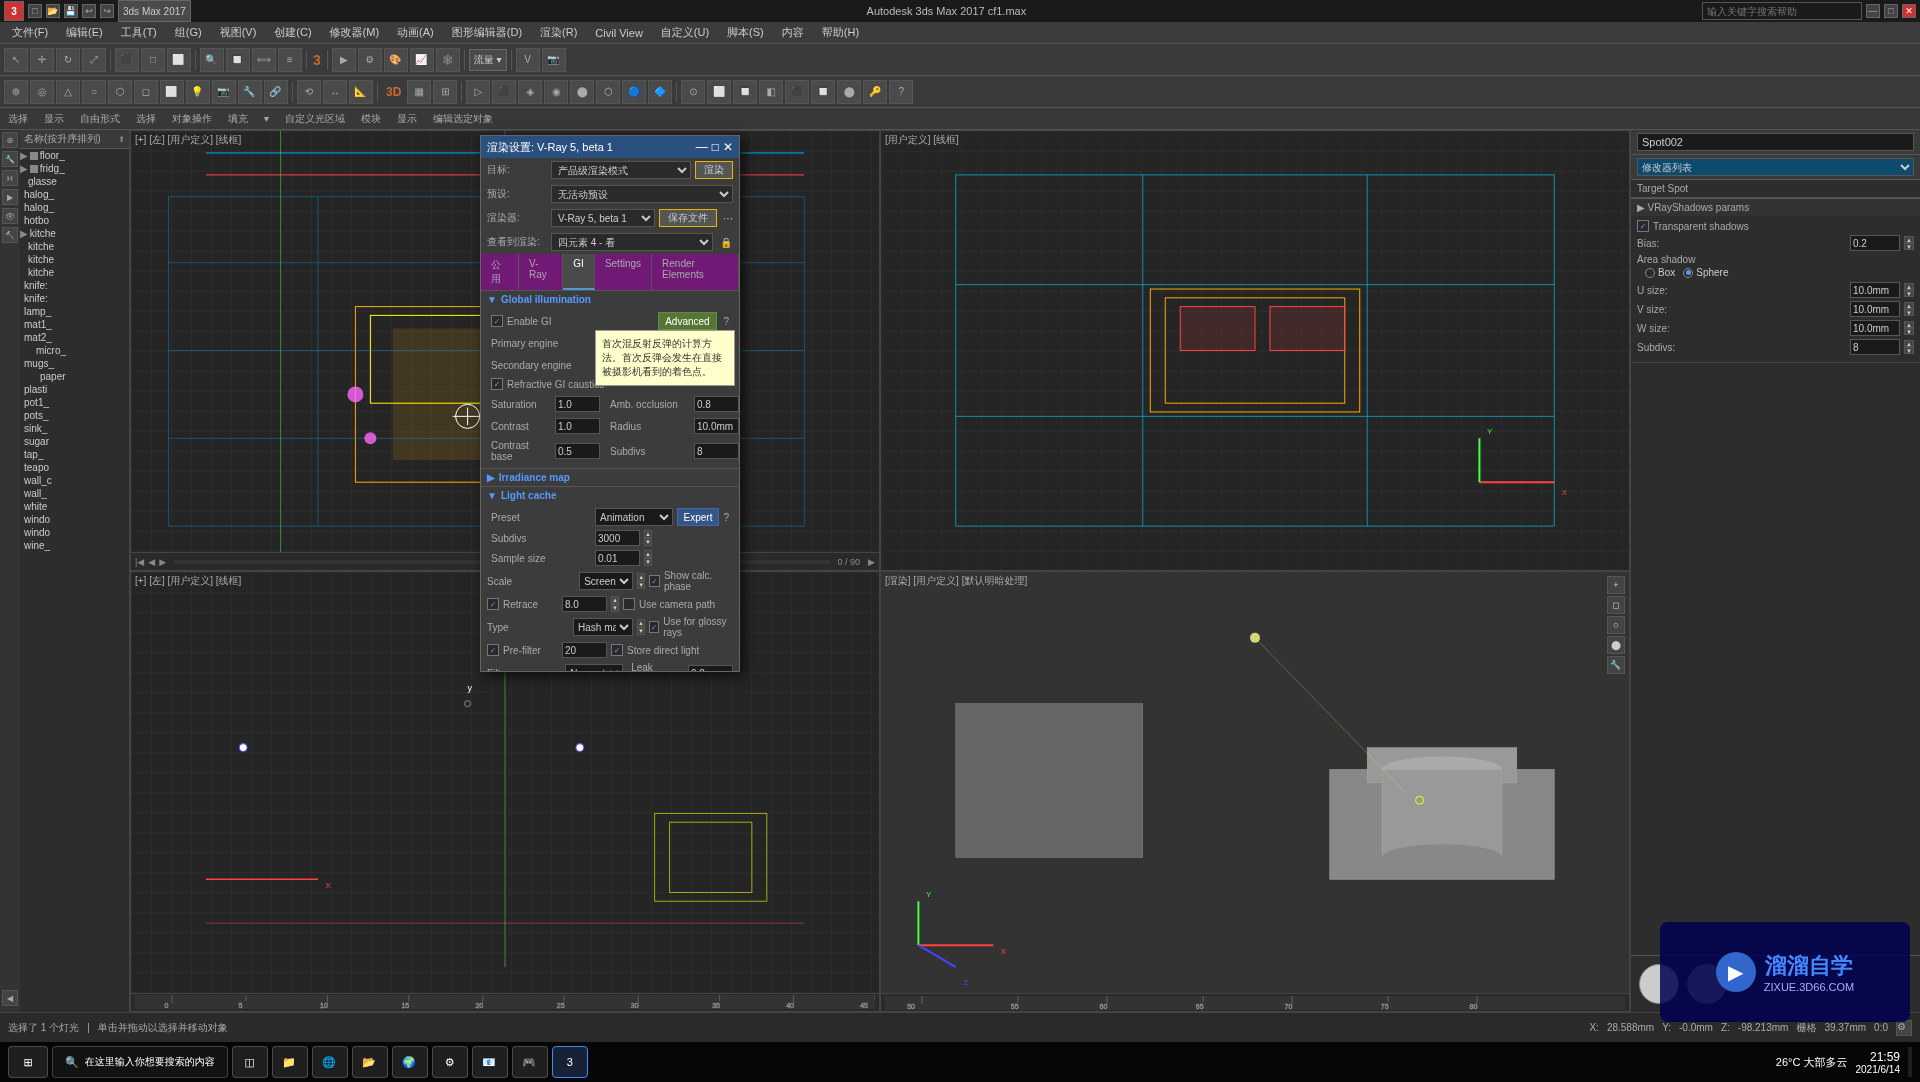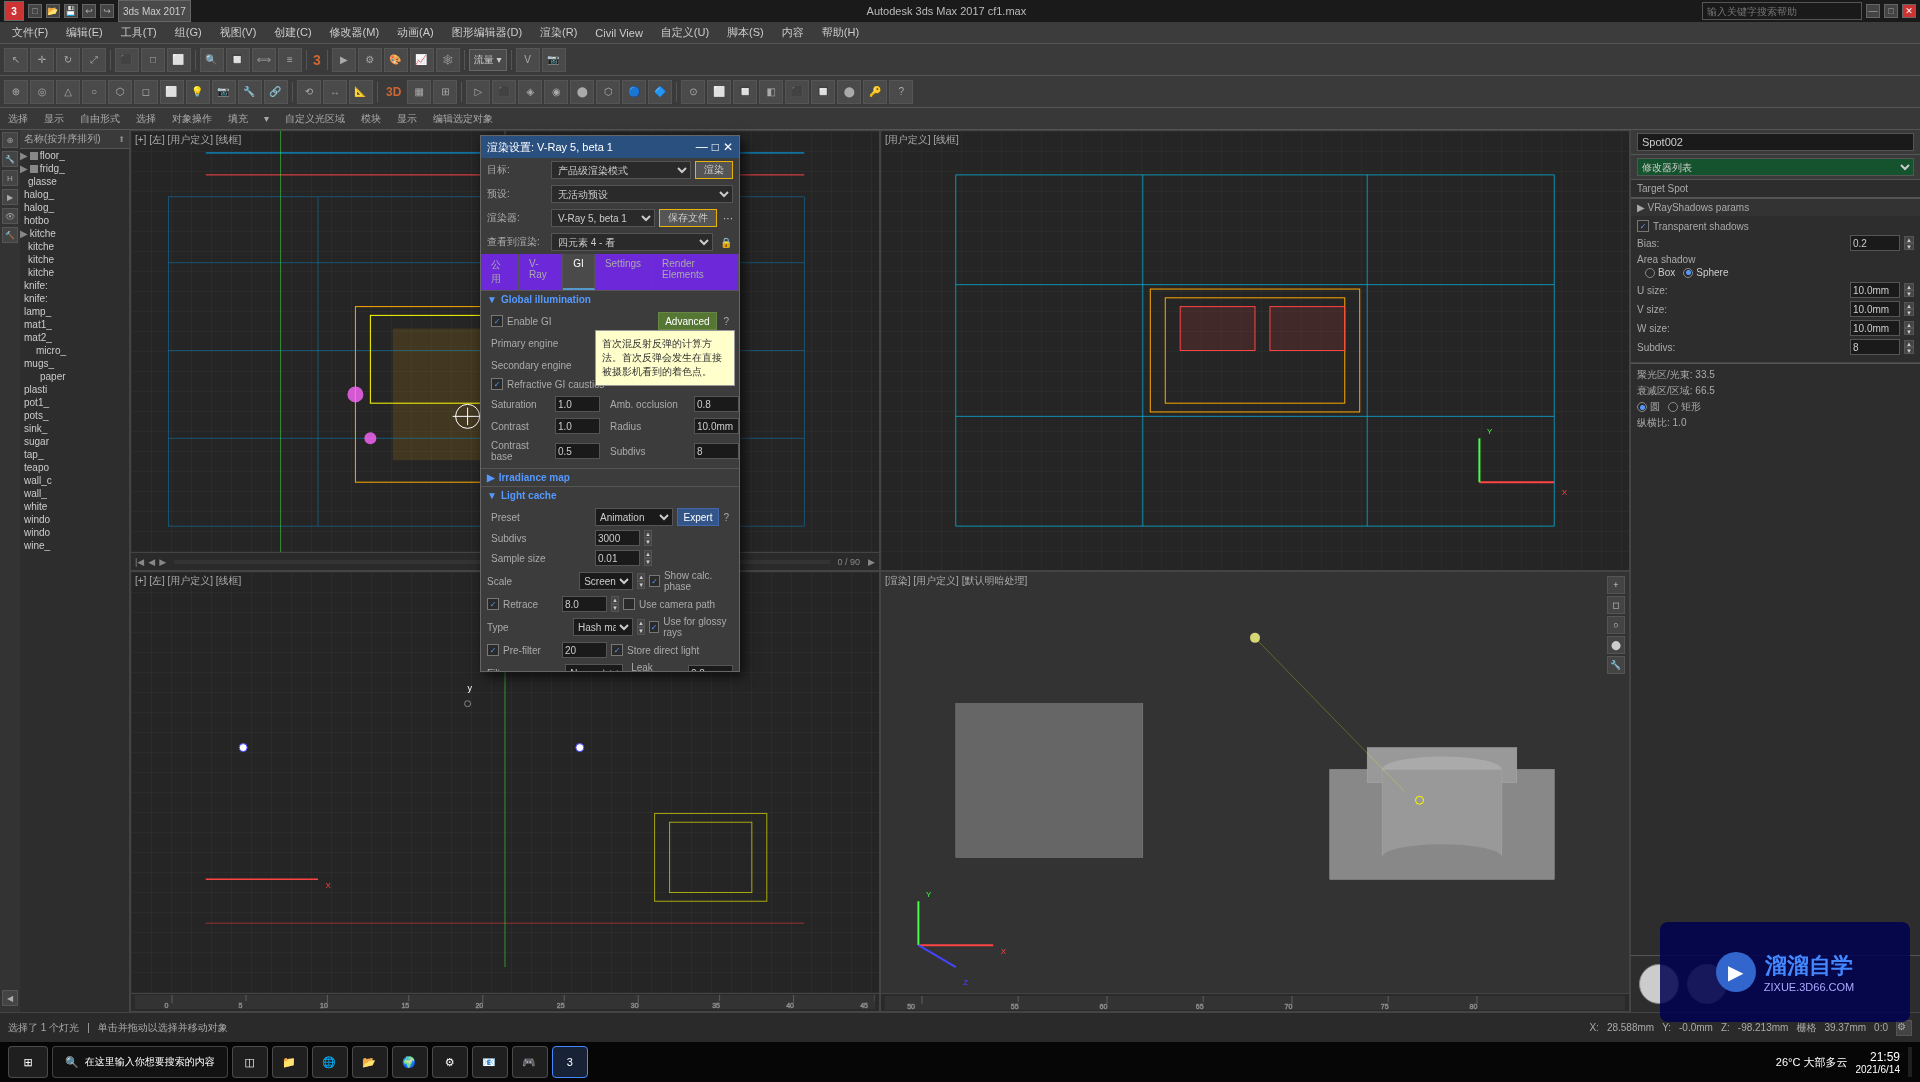--- a/index.html
+++ b/index.html
@@ -45,21 +45,21 @@
 
     
     #vray-dialog { position: absolute; top: 135px; left: 480px; width: 260px; background: #3c3c3c; border: 1px solid #666; box-shadow: 4px 4px 12px rgba(0,0,0,0.7); z-index: 100; }
     .dialog-titlebar { height: 22px; background: #2a5080; display: flex; align-items: center; justify-content: space-between; padding: 0 6px; font-size: 11px; color: #fff; cursor: move; }
     .dialog-close { cursor: pointer; color: #fff; font-size: 12px; }
     .dialog-body { padding: 0; }
     .dialog-row { display: flex; align-items: center; padding: 3px 6px; gap: 4px; font-size: 10px; }
     .dialog-label { color: #aaa; width: 60px; flex-shrink: 0; }
     .dialog-select { flex: 1; height: 18px; background: #2a2a2a; border: 1px solid #555; color: #ccc; font-size: 10px; padding: 0 2px; }
     .dialog-btn { height: 18px; padding: 0 8px; background: #555; border: 1px solid #eab308; color: #ccc; font-size: 10px; cursor: pointer; }
-    .dialog-tabs { display: flex; border-bottom: 1px solid #555; background: #6d28d9; }
+    .dialog-tabs { display: flex; border-bottom: 1px solid #555; background: #701a75; }
     .dialog-tab { padding: 4px 10px; font-size: 10px; color: #aaa; cursor: pointer; border-right: 1px solid #555; }
     .dialog-tab.active { background: #4a4a4a; color: #fff; border-bottom: 2px solid #5599cc; }
     .dialog-section-header { display: flex; align-items: center; gap: 4px; color: #5599ff; font-size: 10px; font-weight: bold; padding: 2px 0; cursor: pointer; }
     .dialog-field { display: flex; align-items: center; padding: 2px 4px; gap: 4px; font-size: 10px; }
     .dialog-field-label { color: #aaa; width: 100px; flex-shrink: 0; }
     .d-input { width: 45px; height: 16px; background: #1a1a1a; border: 1px solid #555; color: #ccc; font-size: 10px; padding: 0 2px; }
     .d-select { height: 18px; background: #1a1a1a; border: 1px solid #555; color: #ccc; font-size: 10px; }
     .d-btn-adv { height: 18px; padding: 0 6px; background: #557733; border: 1px solid #668844; color: #fff; font-size: 10px; cursor: pointer; }
     .d-btn-exp { height: 18px; padding: 0 6px; background: #335588; border: 1px solid #4466aa; color: #fff; font-size: 10px; cursor: pointer; }
     .checkbox-box { width: 12px; height: 12px; border: 1px solid #777; background: #2a2a2a; display: flex; align-items: center; justify-content: center; font-size: 8px; }
@@ -560,21 +560,21 @@
     </div>
   </div>
 
   <div id="rightpanel" style="width:290px;background:#2d2d2d;border-left:1px solid #444;overflow-y:auto;flex-shrink:0;">
 
     <div style="padding:3px 6px;background:#3a3a3a;border-bottom:1px solid #555;">
       <input type="text" value="Spot002" style="width: 100%; height: 18px; background: rgb(26, 26, 26); border: 1px solid rgb(85, 85, 85); color: rgb(204, 204, 204); font-size: 11px; padding: 0px 4px;">
     </div>
 
     <div style="padding:3px 6px;background:#3a3a3a;border-bottom:1px solid #555;">
-      <select style="width:100%;height:18px;background:#14532d;border:1px solid #555;color:#ccc;font-size:10px;">
+      <select style="width:100%;height:18px;background:#0c4a6e;border:1px solid #555;color:#ccc;font-size:10px;">
         <option>修改器列表</option>
       </select>
     </div>
 
     <div style="padding:3px 6px;border-bottom:1px solid #555;font-size:10px;color:#aaa;">
       <span>Target Spot</span>
     </div>
 
     <div class="rp-section">
       <div class="section-collapse">
@@ -643,35 +643,20 @@
             <div class="rp-spinner">
                 <div class="rp-spin-btn">▲</div>
                 <div class="rp-spin-btn">▼</div>
               </div>
           </div>
         </div>
       </div>
     </div>
 
 
-    <div style="padding:4px 6px;border-top:1px solid #555;font-size:10px;color:#aaa;">
-      <div style="margin-bottom:2px;">聚光区/光束: 33.5</div>
-      <div style="margin-bottom:2px;">衰减区/区域: 66.5</div>
-      <div style="display:flex;align-items:center;gap:8px;margin-bottom:2px;">
-        <div class="radio-opt">
-          <div class="radio-circle selected"></div>
-          <span>圆</span>
-        </div>
-        <div class="radio-opt">
-          <div class="radio-circle"></div>
-          <span>矩形</span>
-        </div>
-      </div>
-      <div>纵横比: 1.0</div>
-    </div>
 
     <div style="margin-top:auto;padding:8px;border-top:1px solid #555;">
       <div style="display:flex;gap:8px;align-items:center;">
         <div style="width:40px;height:40px;background:#cccccc;border:1px solid #888;border-radius:50%;"></div>
         <div style="width:40px;height:40px;background:#999999;border:1px solid #888;border-radius:50%;"></div>
       </div>
     </div>
   </div>
 
 </div>

